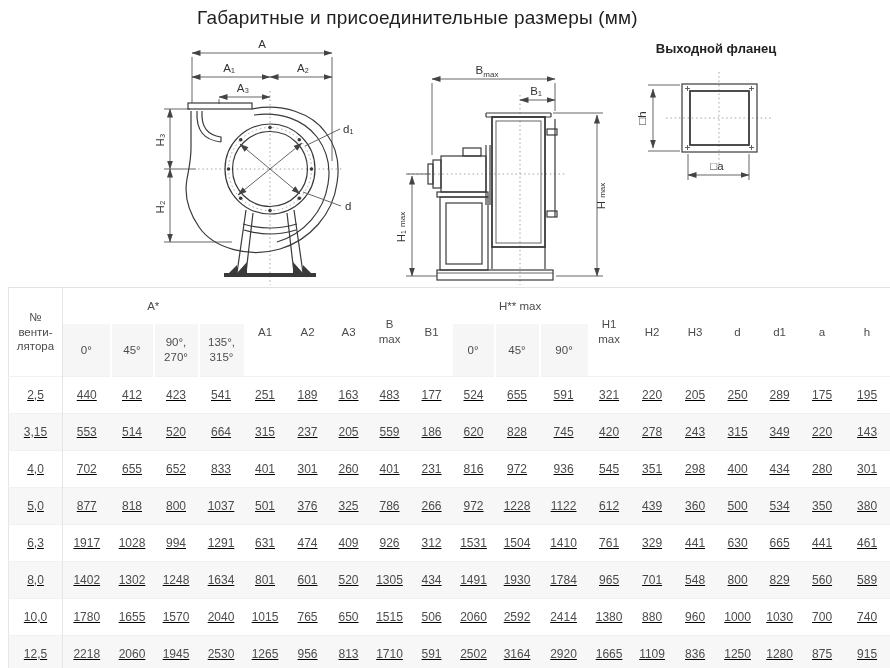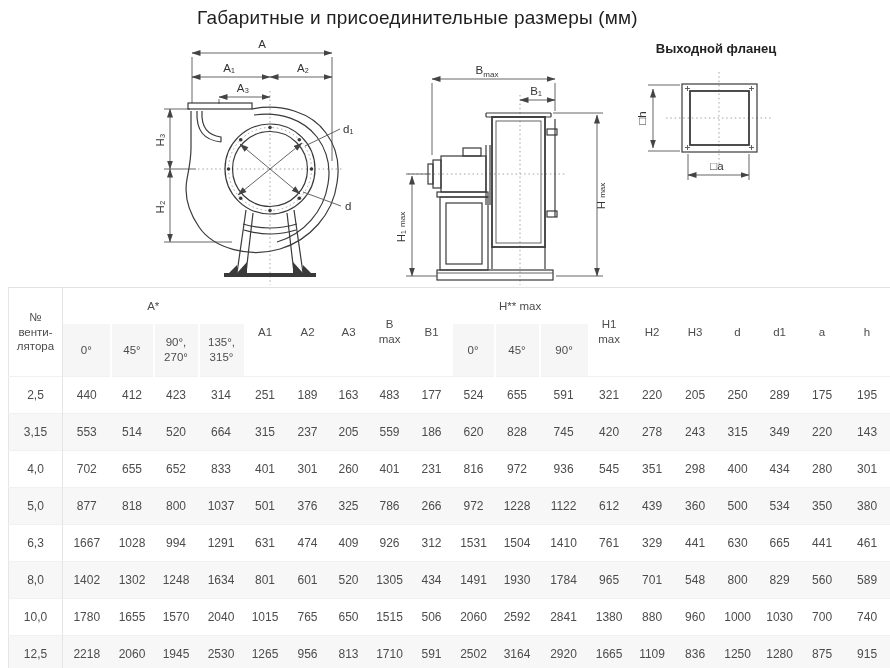--- a/index.html
+++ b/index.html
@@ -19,21 +19,21 @@
 
   table{border-collapse:collapse;table-layout:fixed;width:882px;margin-left:8px;
     border-top:1px solid #e2e2e2;border-left:1px solid #e6e6e6;}
   th,td{font-weight:normal;text-align:center;vertical-align:middle;color:#4c4c4c;overflow:hidden;}
   thead th{font-size:11.5px;line-height:1.3;white-space:pre-line;}
   thead tr.hrow1 th{height:34px;}
   thead tr.hrow2 th{height:50px;}
   th.deg{background:#f6f6f6;border-left:2px solid #fff;}
   th.deg-first{border-left:none;}
   td{font-size:12px;height:36px;padding:0 1px;}
-  tbody tr{border-top:1px solid #f1f1f1;}
+  tbody tr{border-top:1px solid #f1f1f1;text-decoration:underline;}
   tbody tr:nth-child(even){background:#f7f7f7;}
   .col-no{border-right:1px solid #e5e5e5;}
 </style>
 </head>
 <body>
 
 <div class="page-title">Габаритные и присоединительные размеры (мм)</div>
 
 <svg width="890" height="258" viewBox="0 30 890 258">
   <defs>
@@ -245,21 +245,21 @@
       <th class="deg">45°</th>
       <th class="deg">90°</th>
     </tr>
   </thead>
   <tbody>
       <tr>
         <td class="col-no">2,5</td>
         <td>440</td>
         <td>412</td>
         <td>423</td>
-        <td>314</td>
+        <td>541</td>
         <td>251</td>
         <td>189</td>
         <td>163</td>
         <td>483</td>
         <td>177</td>
         <td>524</td>
         <td>655</td>
         <td>591</td>
         <td>321</td>
         <td>220</td>
@@ -330,21 +330,21 @@
         <td>612</td>
         <td>439</td>
         <td>360</td>
         <td>500</td>
         <td>534</td>
         <td>350</td>
         <td>380</td>
       </tr>
       <tr>
         <td class="col-no">6,3</td>
-        <td>1667</td>
+        <td>1917</td>
         <td>1028</td>
         <td>994</td>
         <td>1291</td>
         <td>631</td>
         <td>474</td>
         <td>409</td>
         <td>926</td>
         <td>312</td>
         <td>1531</td>
         <td>1504</td>
@@ -385,21 +385,21 @@
         <td>1655</td>
         <td>1570</td>
         <td>2040</td>
         <td>1015</td>
         <td>765</td>
         <td>650</td>
         <td>1515</td>
         <td>506</td>
         <td>2060</td>
         <td>2592</td>
-        <td>2841</td>
+        <td>2414</td>
         <td>1380</td>
         <td>880</td>
         <td>960</td>
         <td>1000</td>
         <td>1030</td>
         <td>700</td>
         <td>740</td>
       </tr>
       <tr>
         <td class="col-no">12,5</td>

